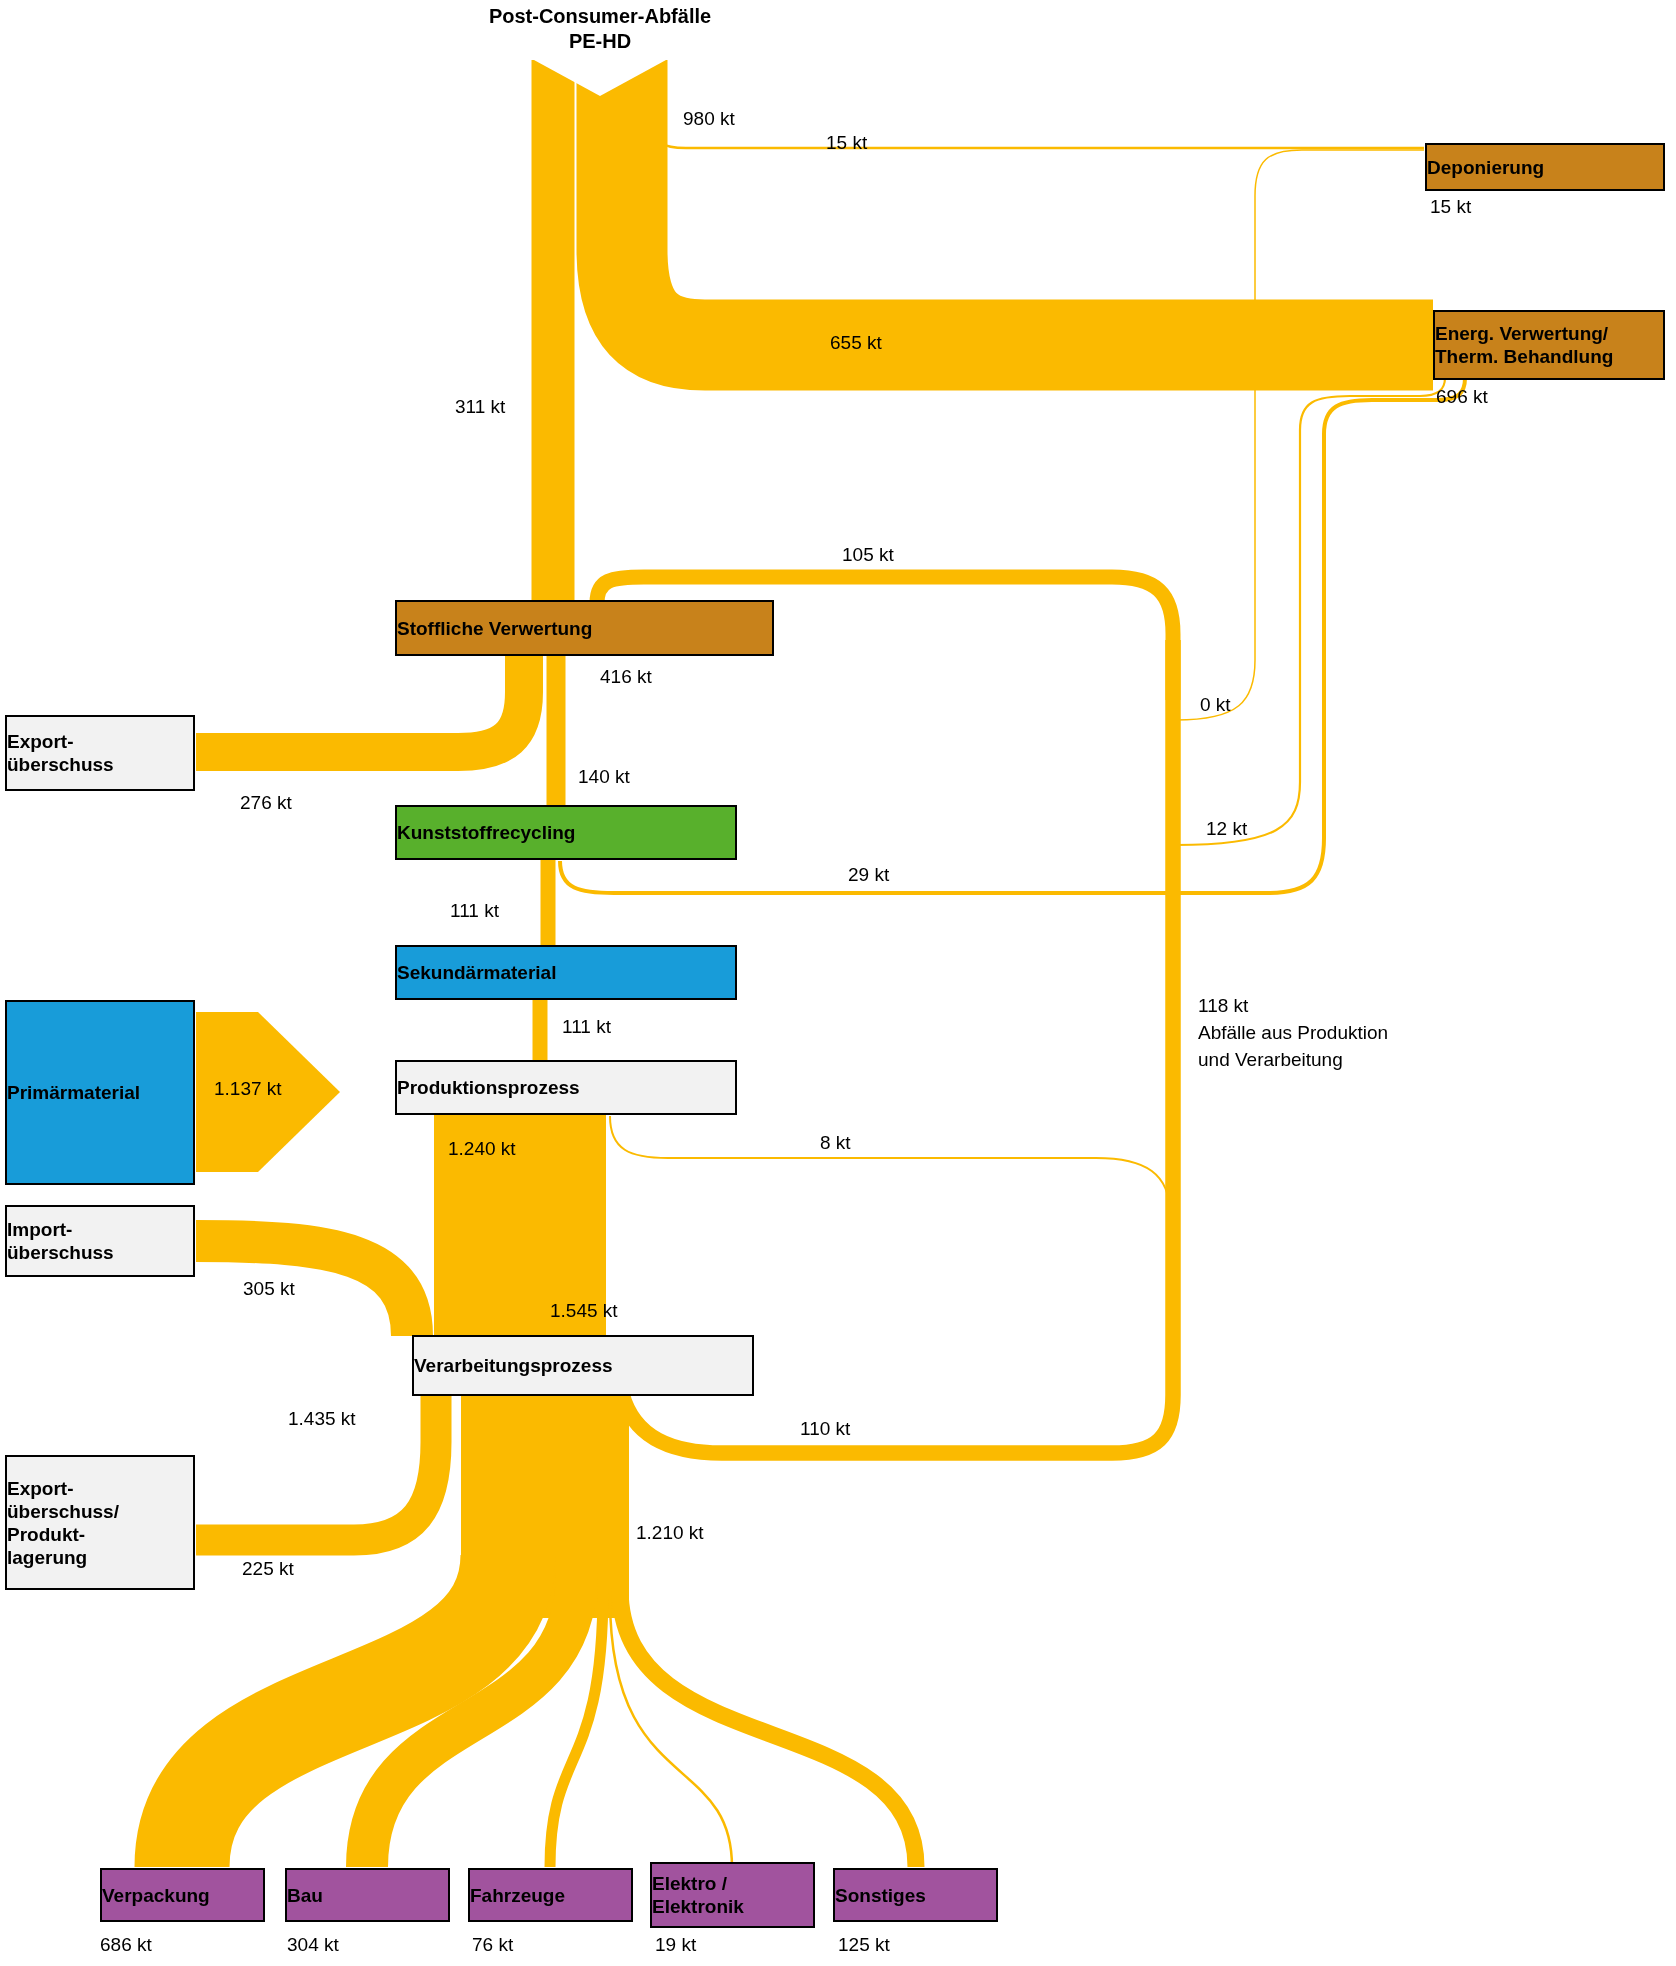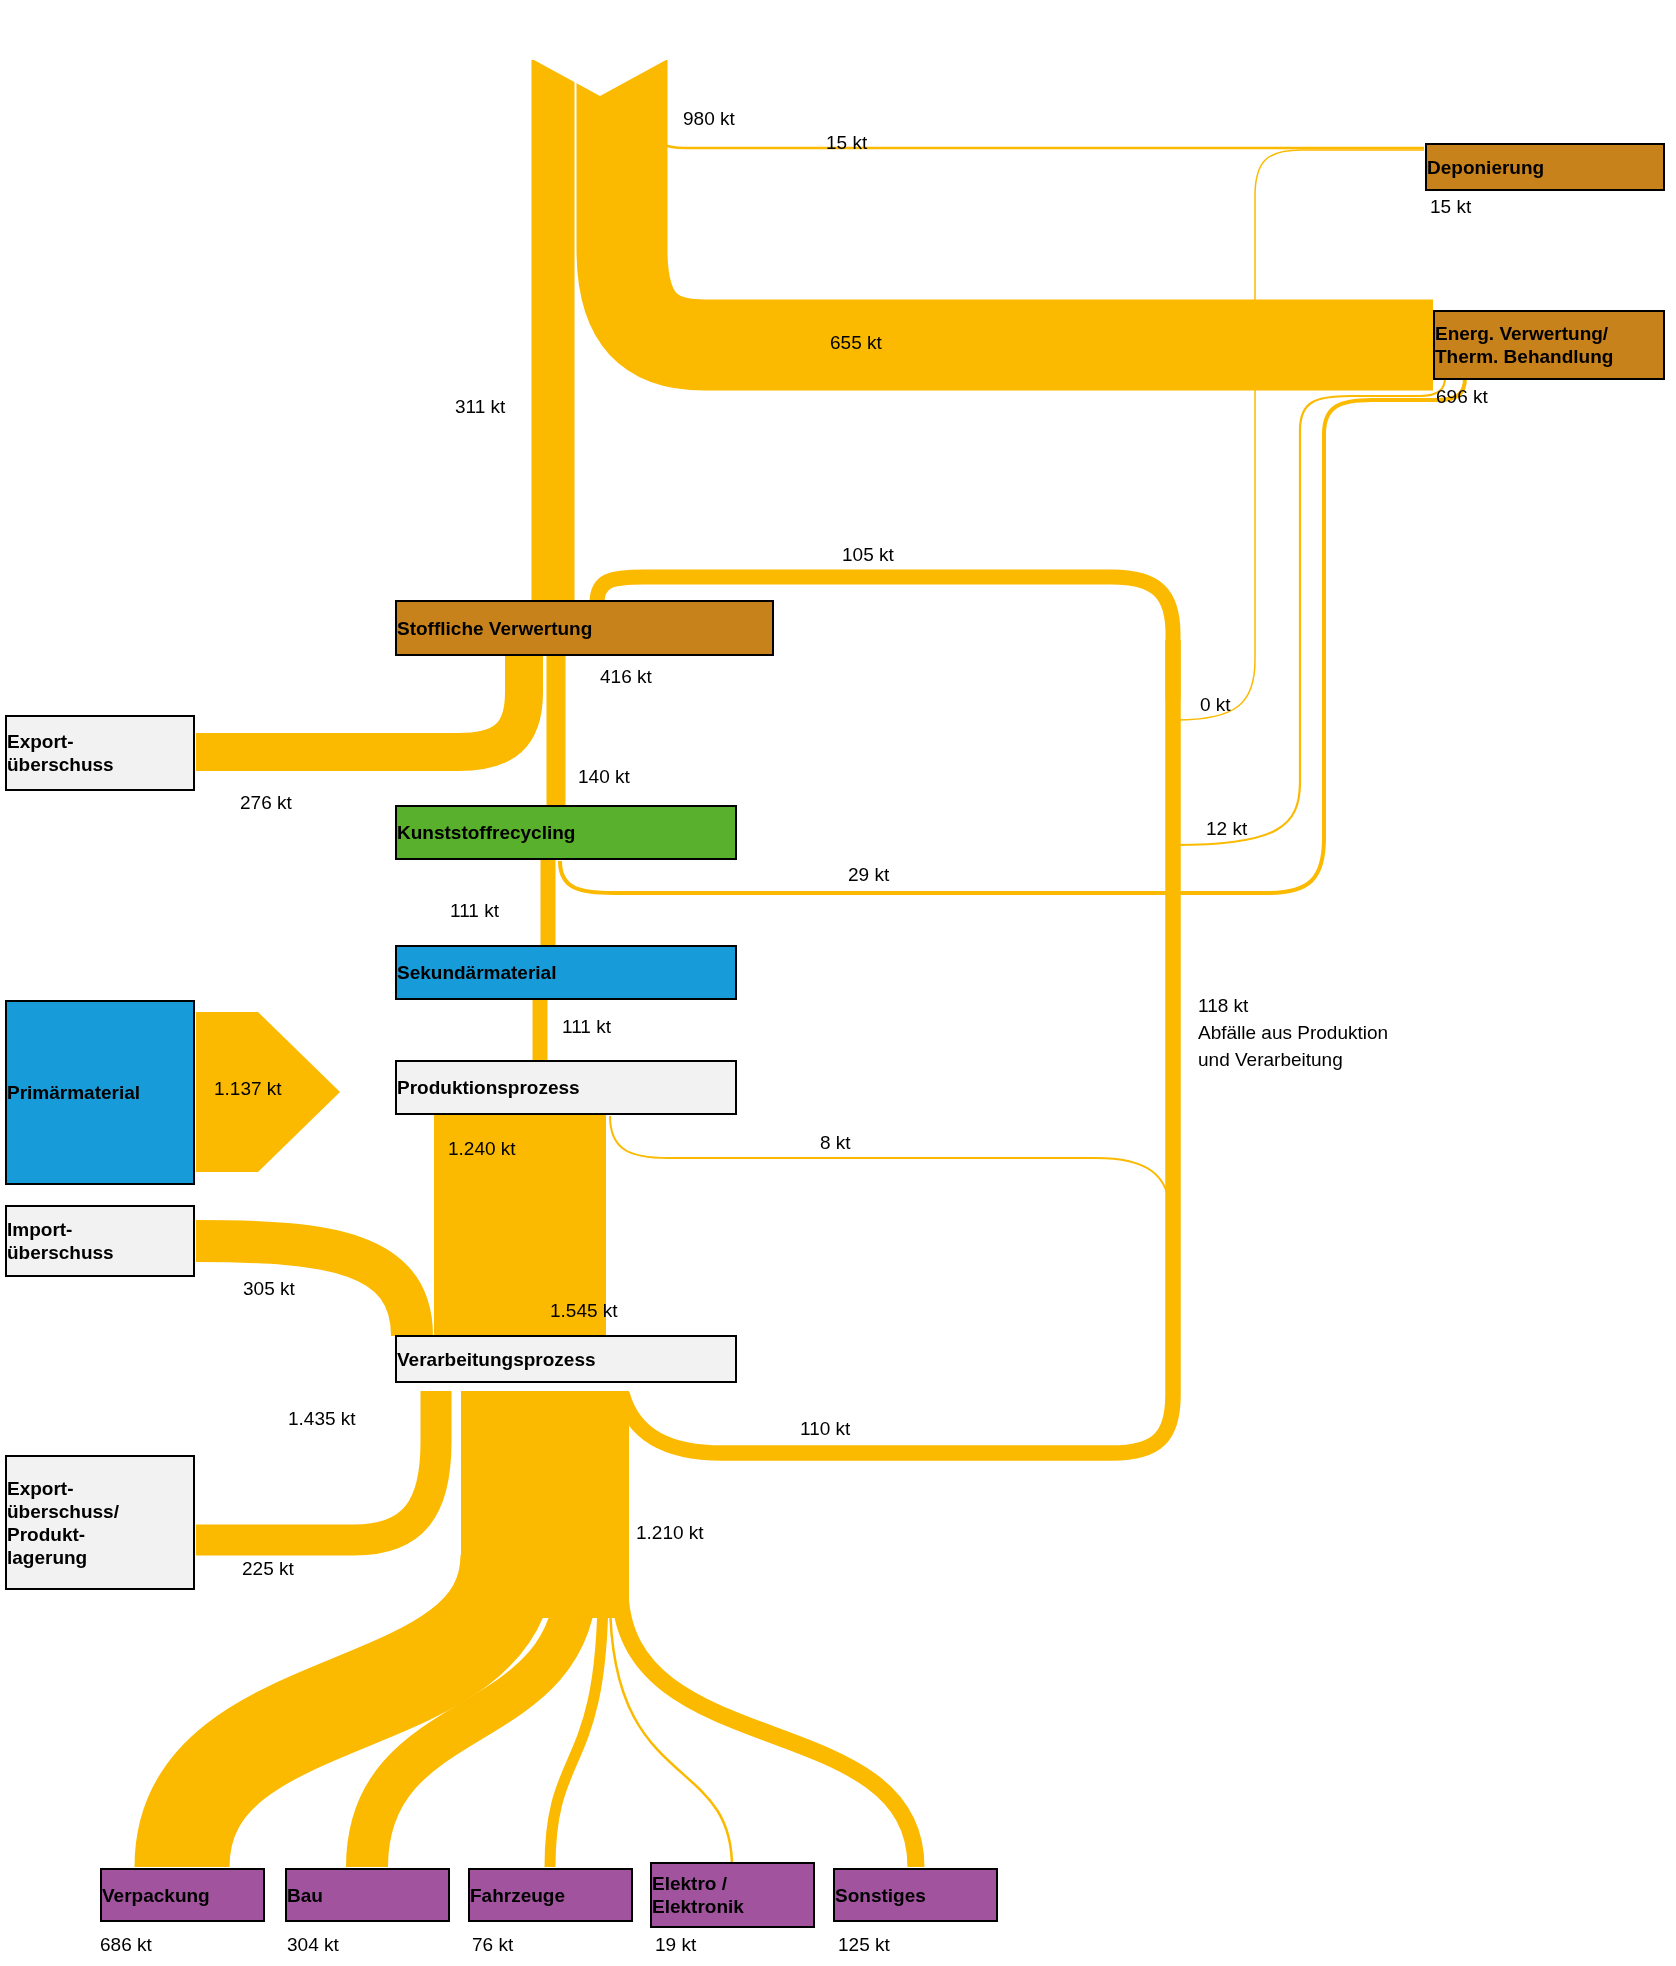--- a/index.html
+++ b/index.html
@@ -52,20 +52,24 @@
     <path class="flow" stroke-width="168" d="M 545 1391 L 545 1618"></path>
     <path class="flow" stroke-width="95" d="M 508 1555 C 508 1725 182 1680 182 1867"></path>
     <path class="flow" stroke-width="42" d="M 577 1572 C 577 1742 367 1700 367 1867"></path>
     <path class="flow" stroke-width="11" d="M 603 1588 C 603 1775 550 1745 550 1867"></path>
     <path class="flow" stroke-width="2.5" d="M 610 1598 C 610 1795 732 1752 732 1867"></path>
     <path class="flow" stroke-width="17" d="M 620 1588 C 620 1765 916 1705 916 1867"></path>
 
     <polygon class="notch" points="534,60 666,60 600,96"></polygon>
   </svg>
 
+  <div class="title">
+    <span style="display:block">Post-Consumer-Abfälle</span>
+    <span style="display:block">PE-HD</span>
+  </div>
 
   <div class="box brown" style="left:1425px;top:143px;width:240px;height:48px">
     <span>Deponierung</span>
   </div>
   <div class="box brown" style="left:1433px;top:310px;width:232px;height:70px">
     <span>Energ. Verwertung/</span>
     <span>Therm. Behandlung</span>
   </div>
   <div class="box brown" style="left:395px;top:600px;width:379px;height:56px">
     <span>Stoffliche Verwertung</span>
@@ -83,21 +87,21 @@
   <div class="box blue" style="left:5px;top:1000px;width:190px;height:185px">
     <span>Primärmaterial</span>
   </div>
   <div class="box grey" style="left:395px;top:1060px;width:342px;height:55px">
     <span>Produktionsprozess</span>
   </div>
   <div class="box grey" style="left:5px;top:1205px;width:190px;height:72px">
     <span>Import-</span>
     <span>überschuss</span>
   </div>
-  <div class="box grey" style="left:395px;top:1335px;width:342px;height:48px">
+  <div class="box grey" style="left:412px;top:1335px;width:342px;height:61px">
     <span>Verarbeitungsprozess</span>
   </div>
   <div class="box grey" style="left:5px;top:1455px;width:190px;height:135px">
     <span>Export-</span>
     <span>überschuss/</span>
     <span>Produkt-</span>
     <span>lagerung</span>
   </div>
   <div class="box purple" style="left:100px;top:1868px;width:165px;height:54px">
     <span>Verpackung</span>

